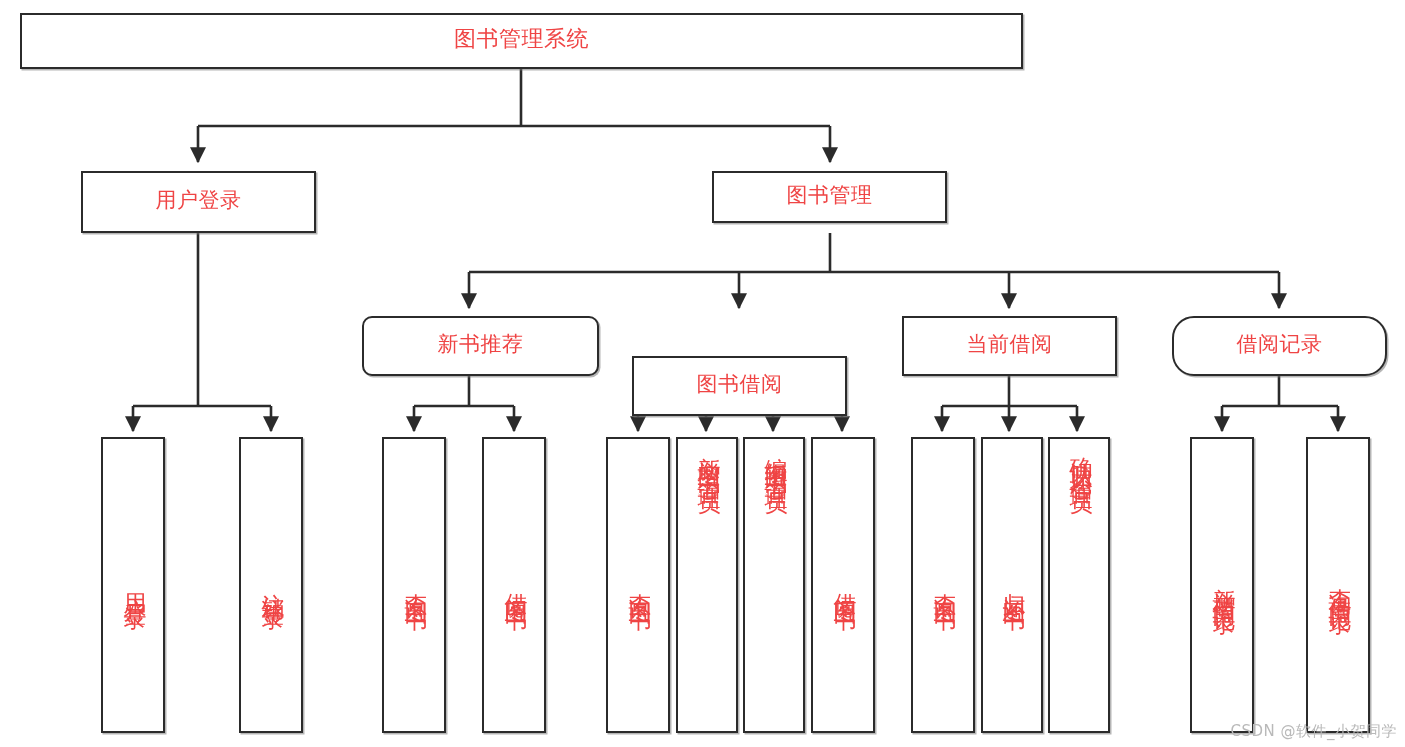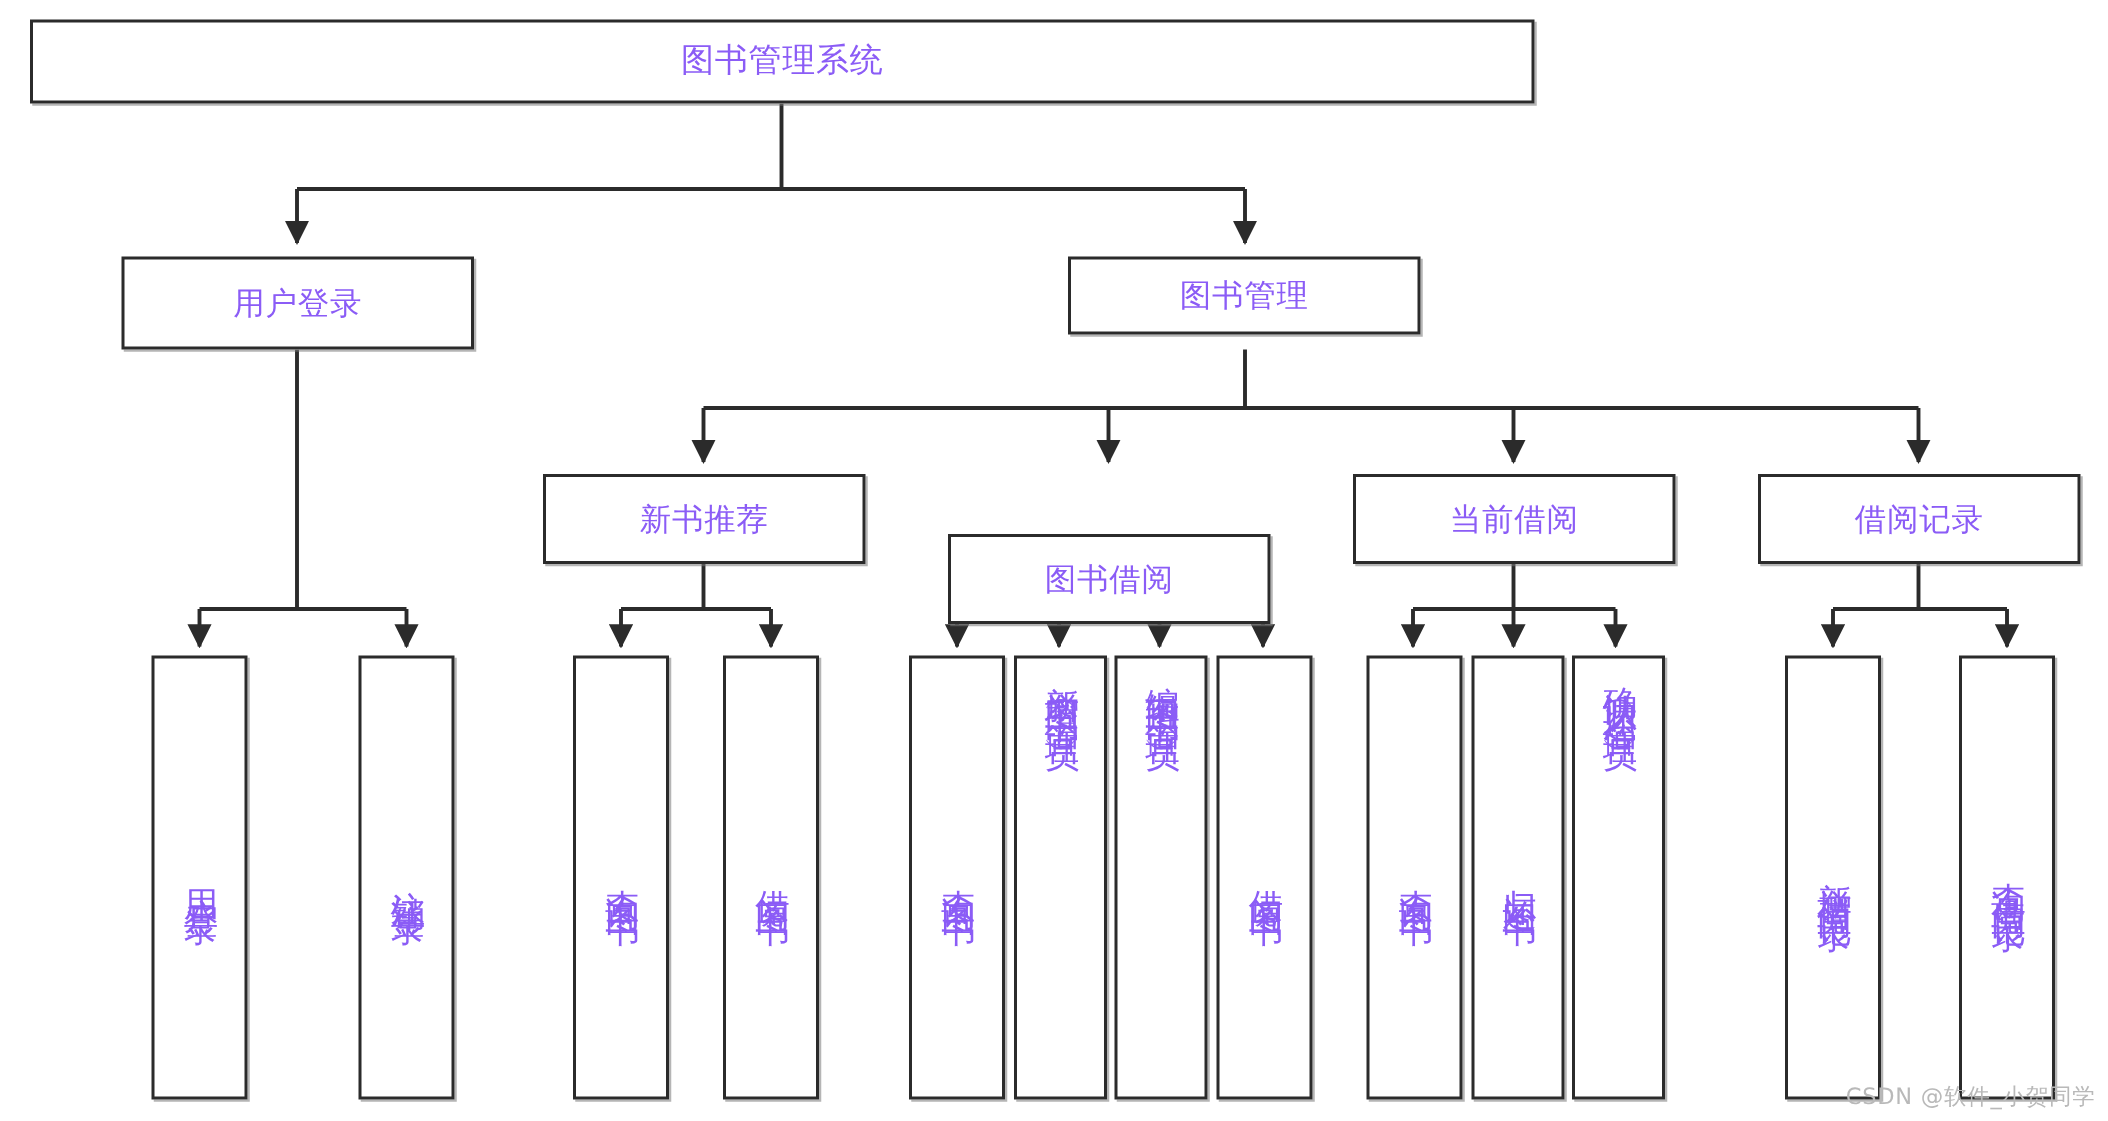--- a/index.html
+++ b/index.html
@@ -26,25 +26,26 @@
     box-sizing:border-box;
     background:#ffffff;
     border:2.5px solid #2b2b2b;
     display:flex;
     align-items:center;
     justify-content:center;
     box-shadow:1.5px 1.5px 0 rgba(120,120,120,0.55);
     z-index:2;
   }
   .node .lbl{
-    color:#8b5cf6;
+    color:#ef4444;
     line-height:1.18;
     text-align:center;
     white-space:nowrap;
     letter-spacing:0.5px;
+    font-family:Liberation Mono, monospace;
   }
   
   .node.h .lbl{
     font-size:21px;
   }
   .node.root .lbl{ font-size:22px; }
   
   .node.v{
     align-items:flex-start;
     justify-content:center;
@@ -129,30 +130,30 @@
     <span class="lbl">图书管理系统</span>
   </div>
 
   <div class="node h" style="left:81px; top:171px; width:235px; height:62px;">
     <span class="lbl">用户登录</span>
   </div>
   <div class="node h" style="left:712px; top:171px; width:235px; height:52px;">
     <span class="lbl">图书管理</span>
   </div>
 
-  <div class="node h" style="left:362px; top:316px; width:215px; height:60px;">
+  <div class="node h" style="left:362px; top:316px; width:237px; height:60px;border-radius:10px;">
     <span class="lbl">新书推荐</span>
   </div>
   <div class="node h" style="left:632px; top:316px; width:215px; height:60px;margin-top:40px;">
     <span class="lbl">图书借阅</span>
   </div>
   <div class="node h" style="left:902px; top:316px; width:215px; height:60px;">
     <span class="lbl">当前借阅</span>
   </div>
-  <div class="node h" style="left:1172px; top:316px; width:215px; height:60px;">
+  <div class="node h" style="left:1172px; top:316px; width:215px; height:60px;border-radius:22px;">
     <span class="lbl">借阅记录</span>
   </div>
 
   <div class="node v mid" style="left:101px; top:437px; width:64px; height:296px;">
     <span class="lbl">用户登录</span>
   </div>
   <div class="node v mid" style="left:239px; top:437px; width:64px; height:296px;">
     <span class="lbl">注销登录</span>
   </div>
 

